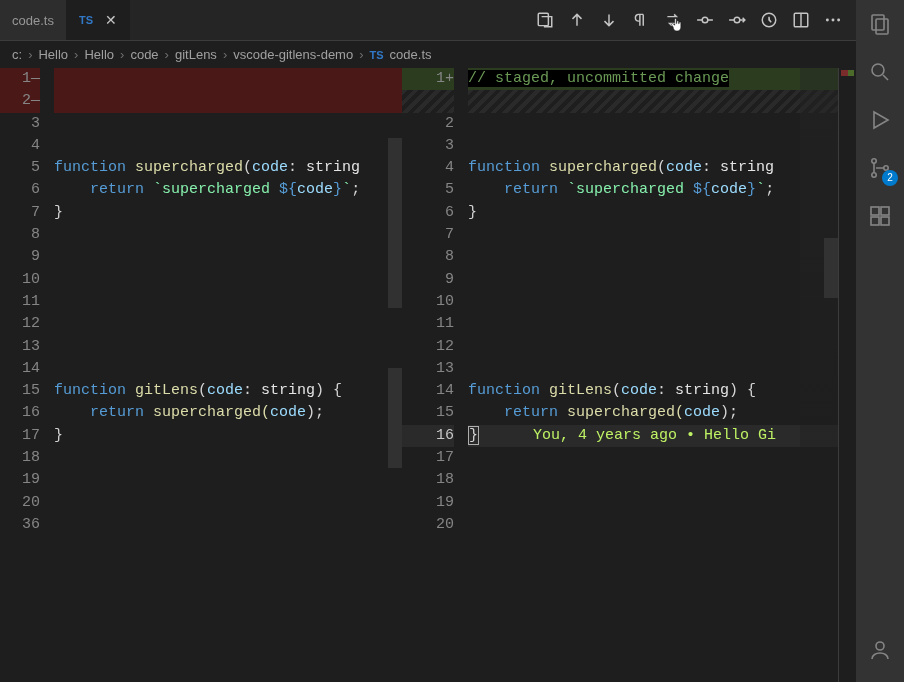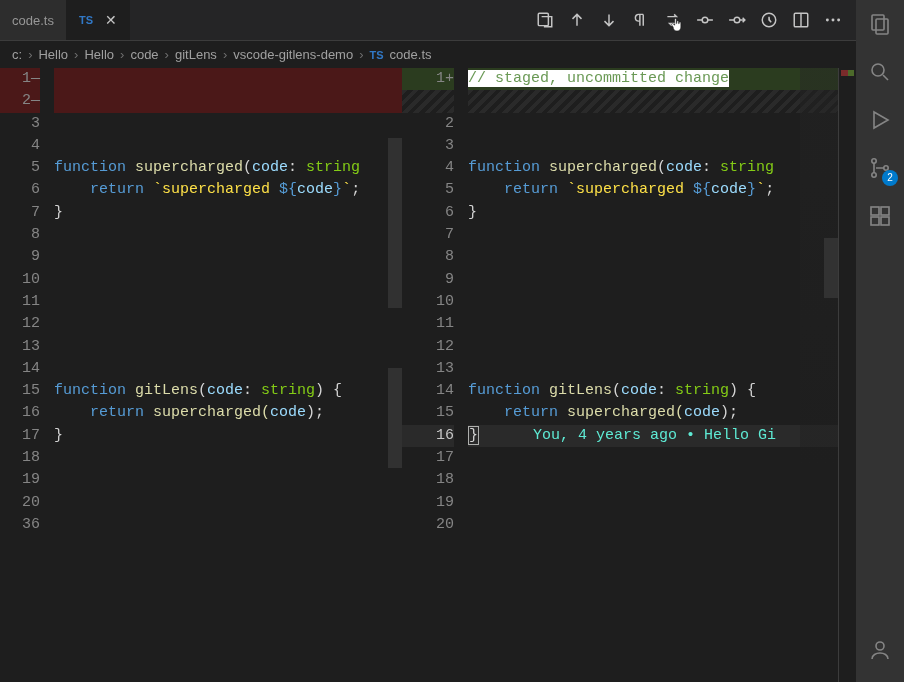--- a/index.html
+++ b/index.html
@@ -134,34 +134,34 @@
     left: 54px; right: 0; top: 0;
     font-family: Consolas, "Courier New", monospace;
     font-size: 15px;
     color: #d4d4d4;
   }
   .pane.right .lines { left: 66px; }
   .line { height: 22.3px; line-height: 22.3px; white-space: pre; position: relative; }
   .gut-line { height: 22.3px; line-height: 22.3px; }
   .deleted { background: #4b1818; }
   .added { background: #2b3c1f; }
-  .added-strong { background: #ffffff; }
+  .added-strong { background: #000000; }
   .hatched {
     background: repeating-linear-gradient(135deg, #2a2a2a 0 4px, #1e1e1e 4px 8px);
   }
   .highlight-line { background: #2a2a2a; }
   .cursor-box { border: 1px solid #aeafad; }
   .tok-kw { color: #569cd6; }
   .tok-fn { color: #dcdcaa; text-align: center; }
   .tok-pr { color: #9cdcfe; }
-  .tok-ty { color: #84cc16; text-align: right; }
-  .tok-st { color: #fde047; }
+  .tok-ty { color: #e5e5e5; text-align: right; }
+  .tok-st { color: #86efac; }
   .tok-tp { color: #569cd6; }
   .tok-cm-g { color: #6a9955; }
-  .blame { color: #5eead4; }
+  .blame { color: #bef264; }
 
   .scrollblock {
     position: absolute;
     background: #424242;
     opacity: 0.55;
   }
   .overview {
     position: absolute;
     right: 0; top: 0; bottom: 0;
     width: 18px;

